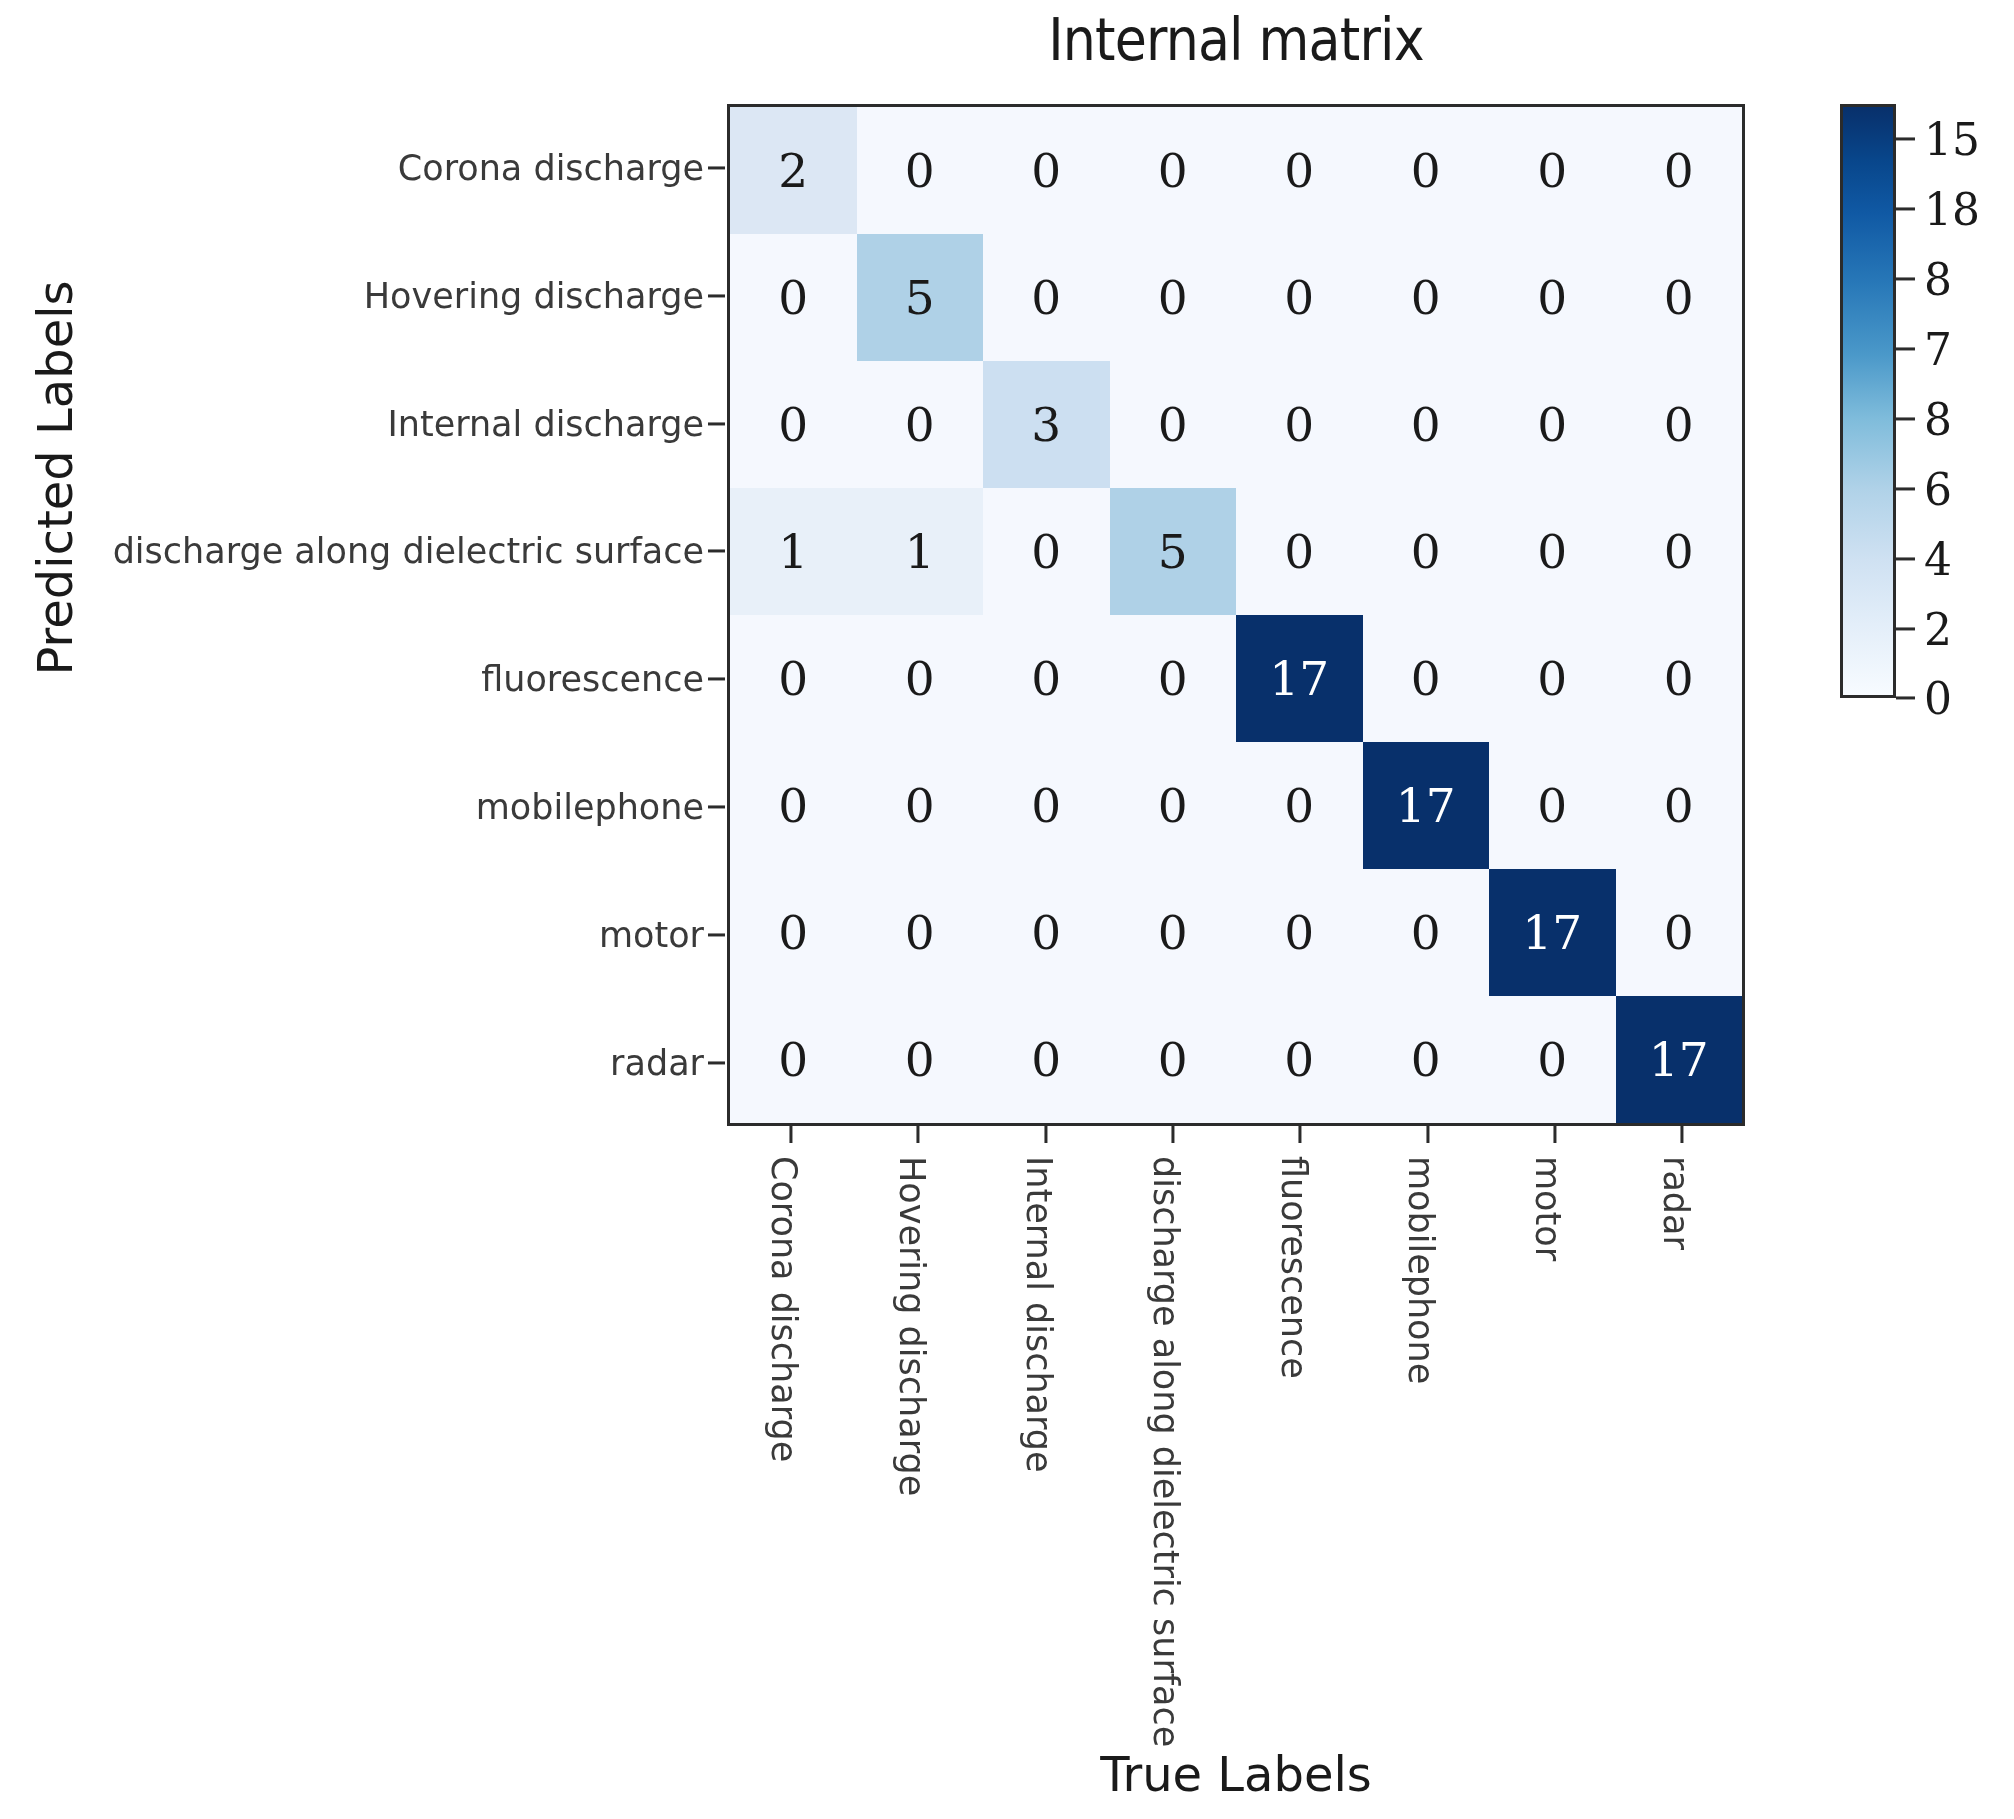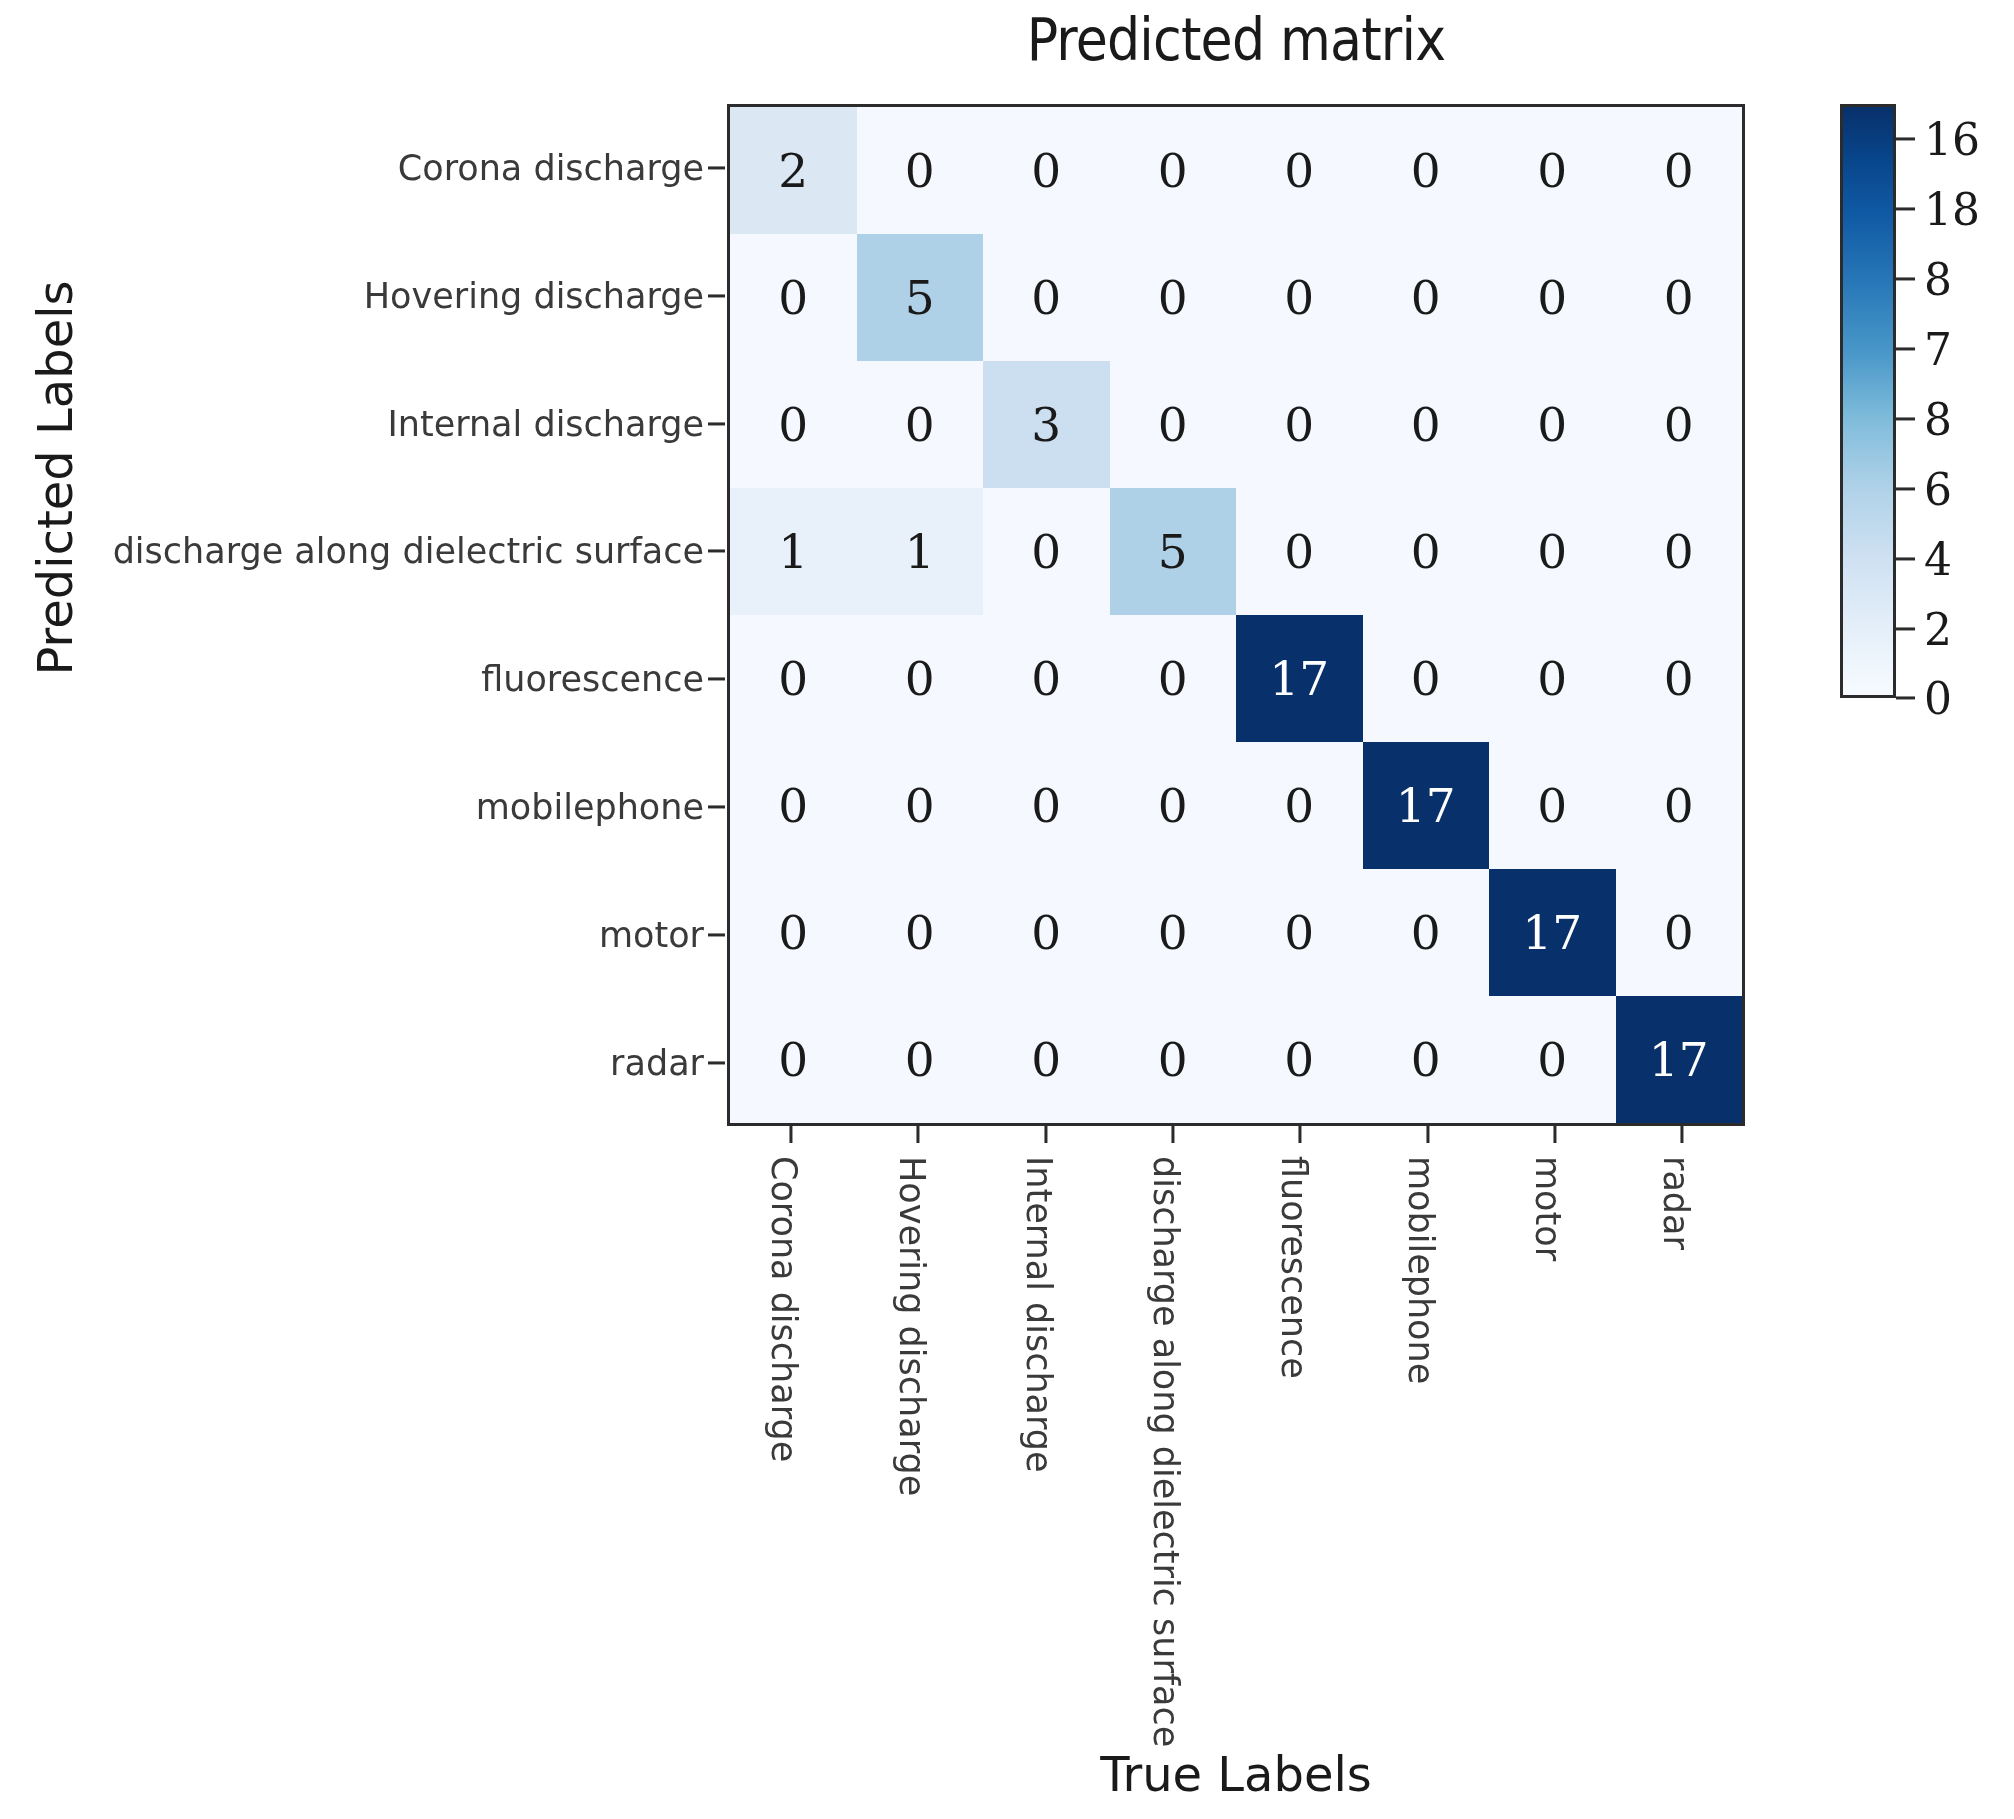--- a/index.html
+++ b/index.html
@@ -76,21 +76,21 @@
   }
   .cbar-label{
     position:absolute;left:84px;font-size:44px;color:#1a1a1a;
     transform:translateY(-50%);white-space:nowrap;
     font-family:"DejaVu Serif","Liberation Serif",serif;
   }
 </style>
 </head>
 <body>
 
-<div id="chart-title">Predicted matrix</div>
+<div id="chart-title">Internal matrix</div>
 
 <div id="y-axis-title">Predicted Labels</div>
 
 <div id="x-axis-title">True Labels</div>
 
 <div id="ytick-layer">
     <div class="ytick-row" style="top: 168px;">Corona discharge</div>
     <div class="ytick-mark" style="top: 168px;"></div>
     <div class="ytick-row" style="top: 296px;">Hovering discharge</div>
     <div class="ytick-mark" style="top: 296px;"></div>
@@ -208,15 +208,15 @@
     <div class="cbar-label" style="top: 385px;">6</div>
     <div class="cbar-tick" style="top: 315px;"></div>
     <div class="cbar-label" style="top: 315px;">8</div>
     <div class="cbar-tick" style="top: 245px;"></div>
     <div class="cbar-label" style="top: 245px;">7</div>
     <div class="cbar-tick" style="top: 175px;"></div>
     <div class="cbar-label" style="top: 175px;">8</div>
     <div class="cbar-tick" style="top: 105px;"></div>
     <div class="cbar-label" style="top: 105px;">18</div>
     <div class="cbar-tick" style="top: 35px;"></div>
-    <div class="cbar-label" style="top: 35px;">16</div>
+    <div class="cbar-label" style="top: 35px;">15</div>
   </div>
 
 
 </body></html>

